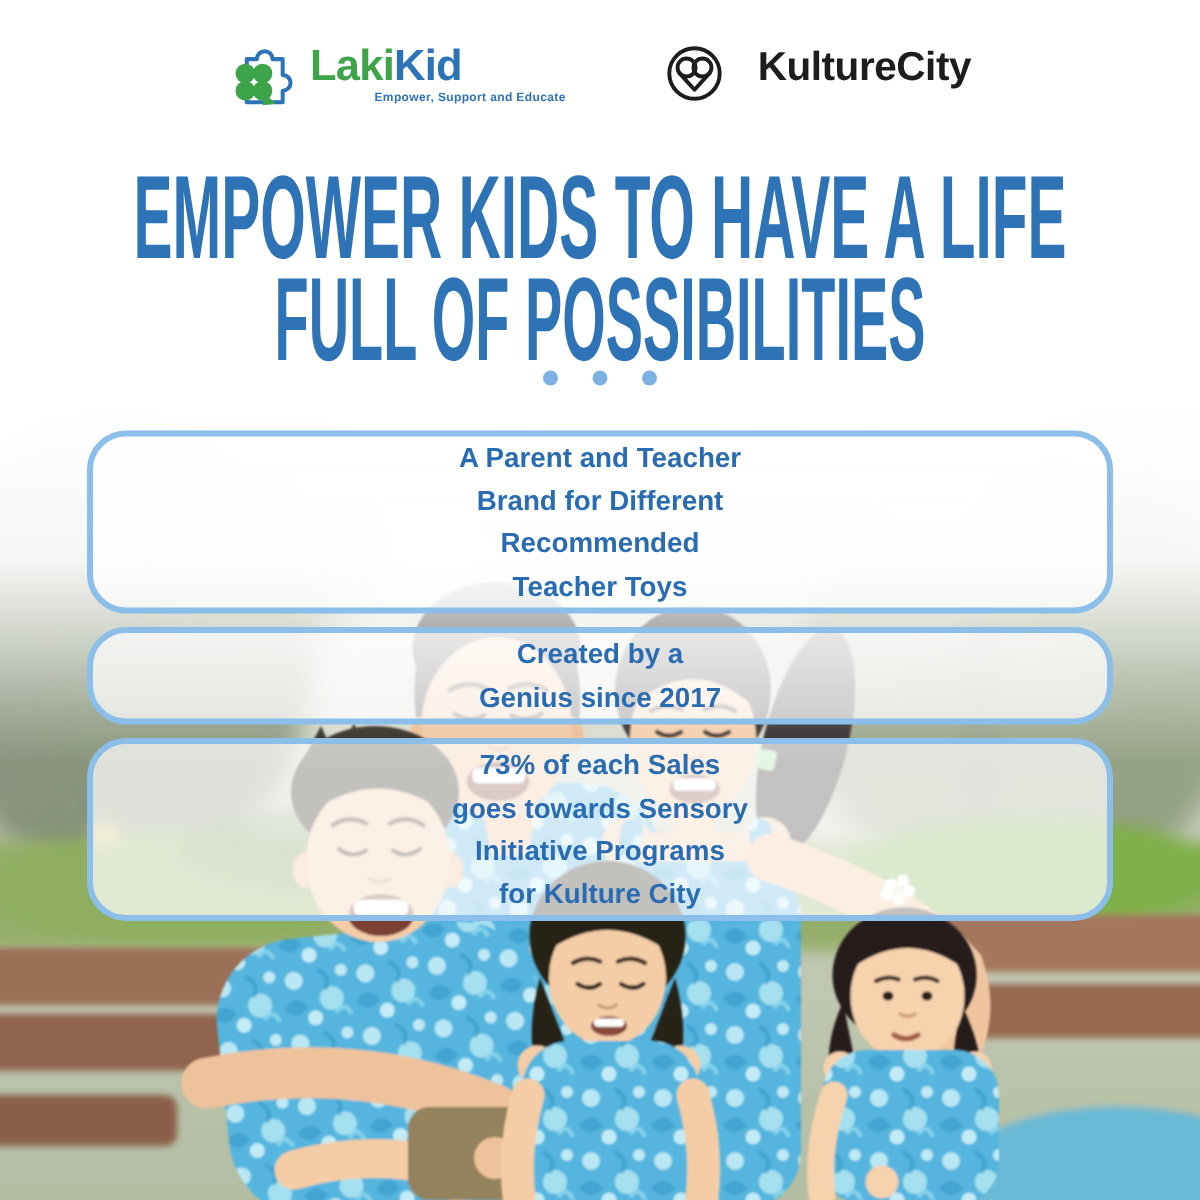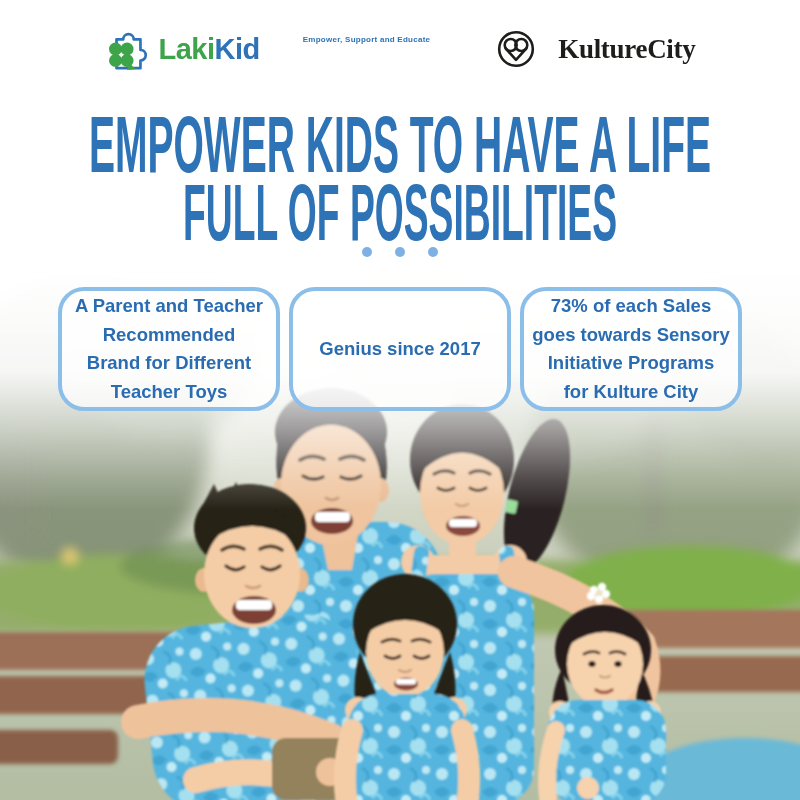--- a/index.html
+++ b/index.html
@@ -8,41 +8,41 @@
     background:#ffffff;
     font-family:"Liberation Sans", sans-serif;
     -webkit-font-smoothing:antialiased;
   }
   
   .logo-header{
     position:absolute;top:26px;left:0;right:0;
     display:flex;justify-content:center;align-items:center;gap:66px;
   }
   .lk-logo{display:flex;align-items:center;gap:8px;}
-  .lk-text{display:flex;flex-direction:row;}
+  .lk-text{display:flex;flex-direction:column;}
   .lk-name{font-size:29px;font-weight:700;line-height:30px;letter-spacing:-0.5px;}
   .lk-name .green{color:var(--lakikid-green);}
   .lk-name .blue{color:var(--lakikid-blue);}
   .lk-tagline{font-size:8px;font-weight:700;color:var(--lakikid-blue);letter-spacing:.25px;margin-top:1px;padding-left:43px;}
-  .kc-logo{display:flex;align-items:center;gap:22px;font-family:Liberation Serif, serif;}
+  .kc-logo{display:flex;gap:22px;}
   .kc-name{font-size:27px;font-weight:600;color:var(--kulturecity-black);letter-spacing:-0.3px;}
   
   .headline-svg{position:absolute;top:102px;left:0;width:800px;height:150px;}
   .headline-svg text{
     font-family:"Liberation Sans", sans-serif;
     font-weight:700;
     fill:var(--headline-blue);
   }
   
   .dots{position:absolute;top:247px;left:0;right:0;display:flex;justify-content:center;gap:23px;}
   .dots span{width:10px;height:10px;border-radius:50%;background:var(--dot-blue);display:block;}
   
   .cards{
     position:absolute;top:287px;left:58px;right:58px;height:124px;
-    display:flex;gap:9px;z-index:3;
+    display:flex;gap:9px;z-index:3;flex-direction:column;
   }
   .card{
     flex:1;border:4px solid var(--card-border-blue);border-radius:26px;
     background:rgba(255,255,255,.72);
     display:flex;flex-direction:column;justify-content:center;align-items:center;
     font-weight:700;font-size:18.5px;line-height:28.5px;
     color:var(--card-text-blue);text-align:center;padding:0 4px;
   }
   
   .photo-svg{position:absolute;top:260px;left:0;width:800px;height:540px;z-index:1;}
@@ -86,25 +86,26 @@
 
 <div class="dots">
   <span></span>
   <span></span>
   <span></span>
 </div>
 
 <section class="cards">
   <div class="card">
     <div>A Parent and Teacher</div>
+    <div>Brand for Different</div>
     <div>Recommended</div>
-    <div>Brand for Different</div>
     <div>Teacher Toys</div>
   </div>
   <div class="card">
+    <div>Created by a</div>
     <div>Genius since 2017</div>
   </div>
   <div class="card">
     <div>73% of each Sales</div>
     <div>goes towards Sensory</div>
     <div>Initiative Programs</div>
     <div>for Kulture City</div>
   </div>
 </section>
 

